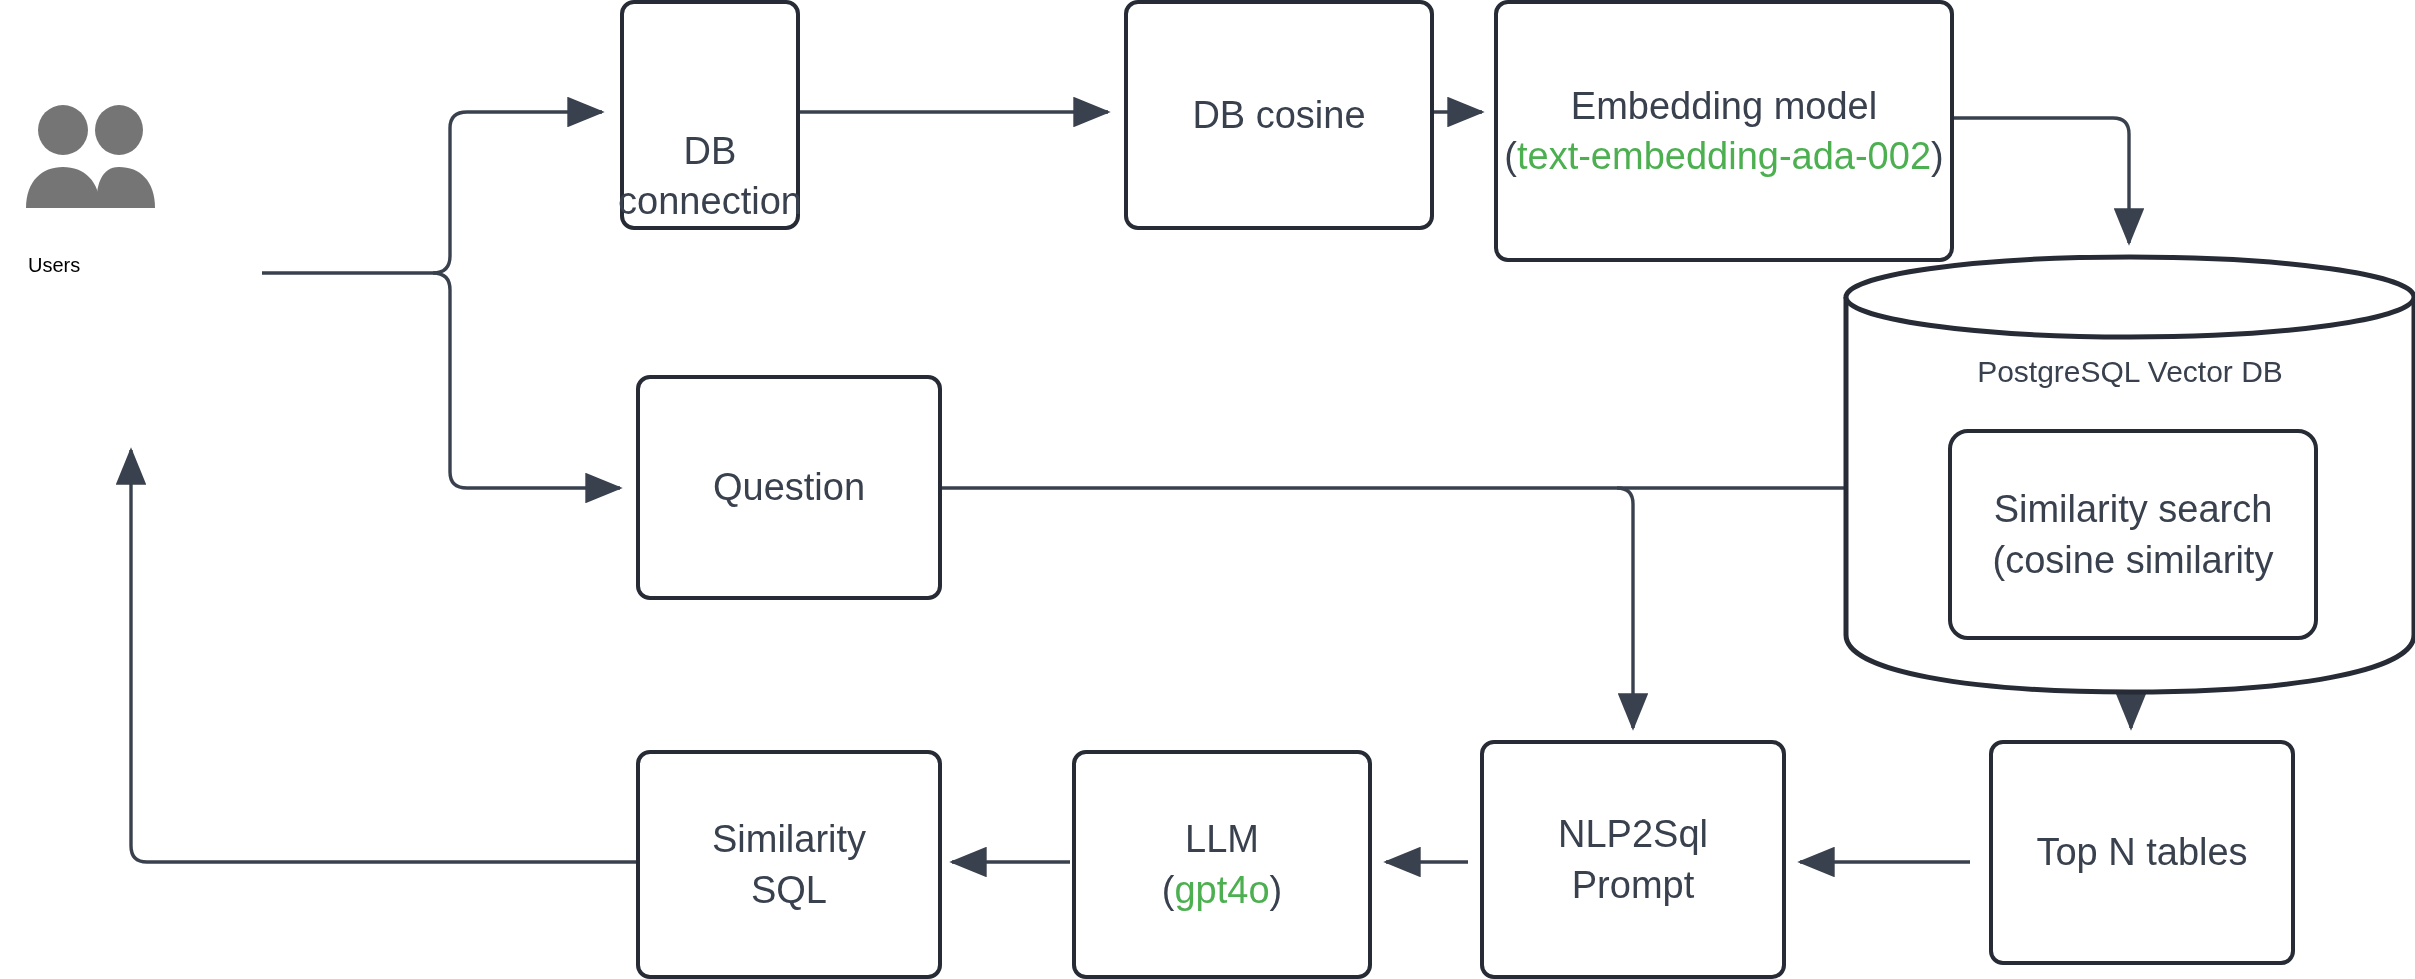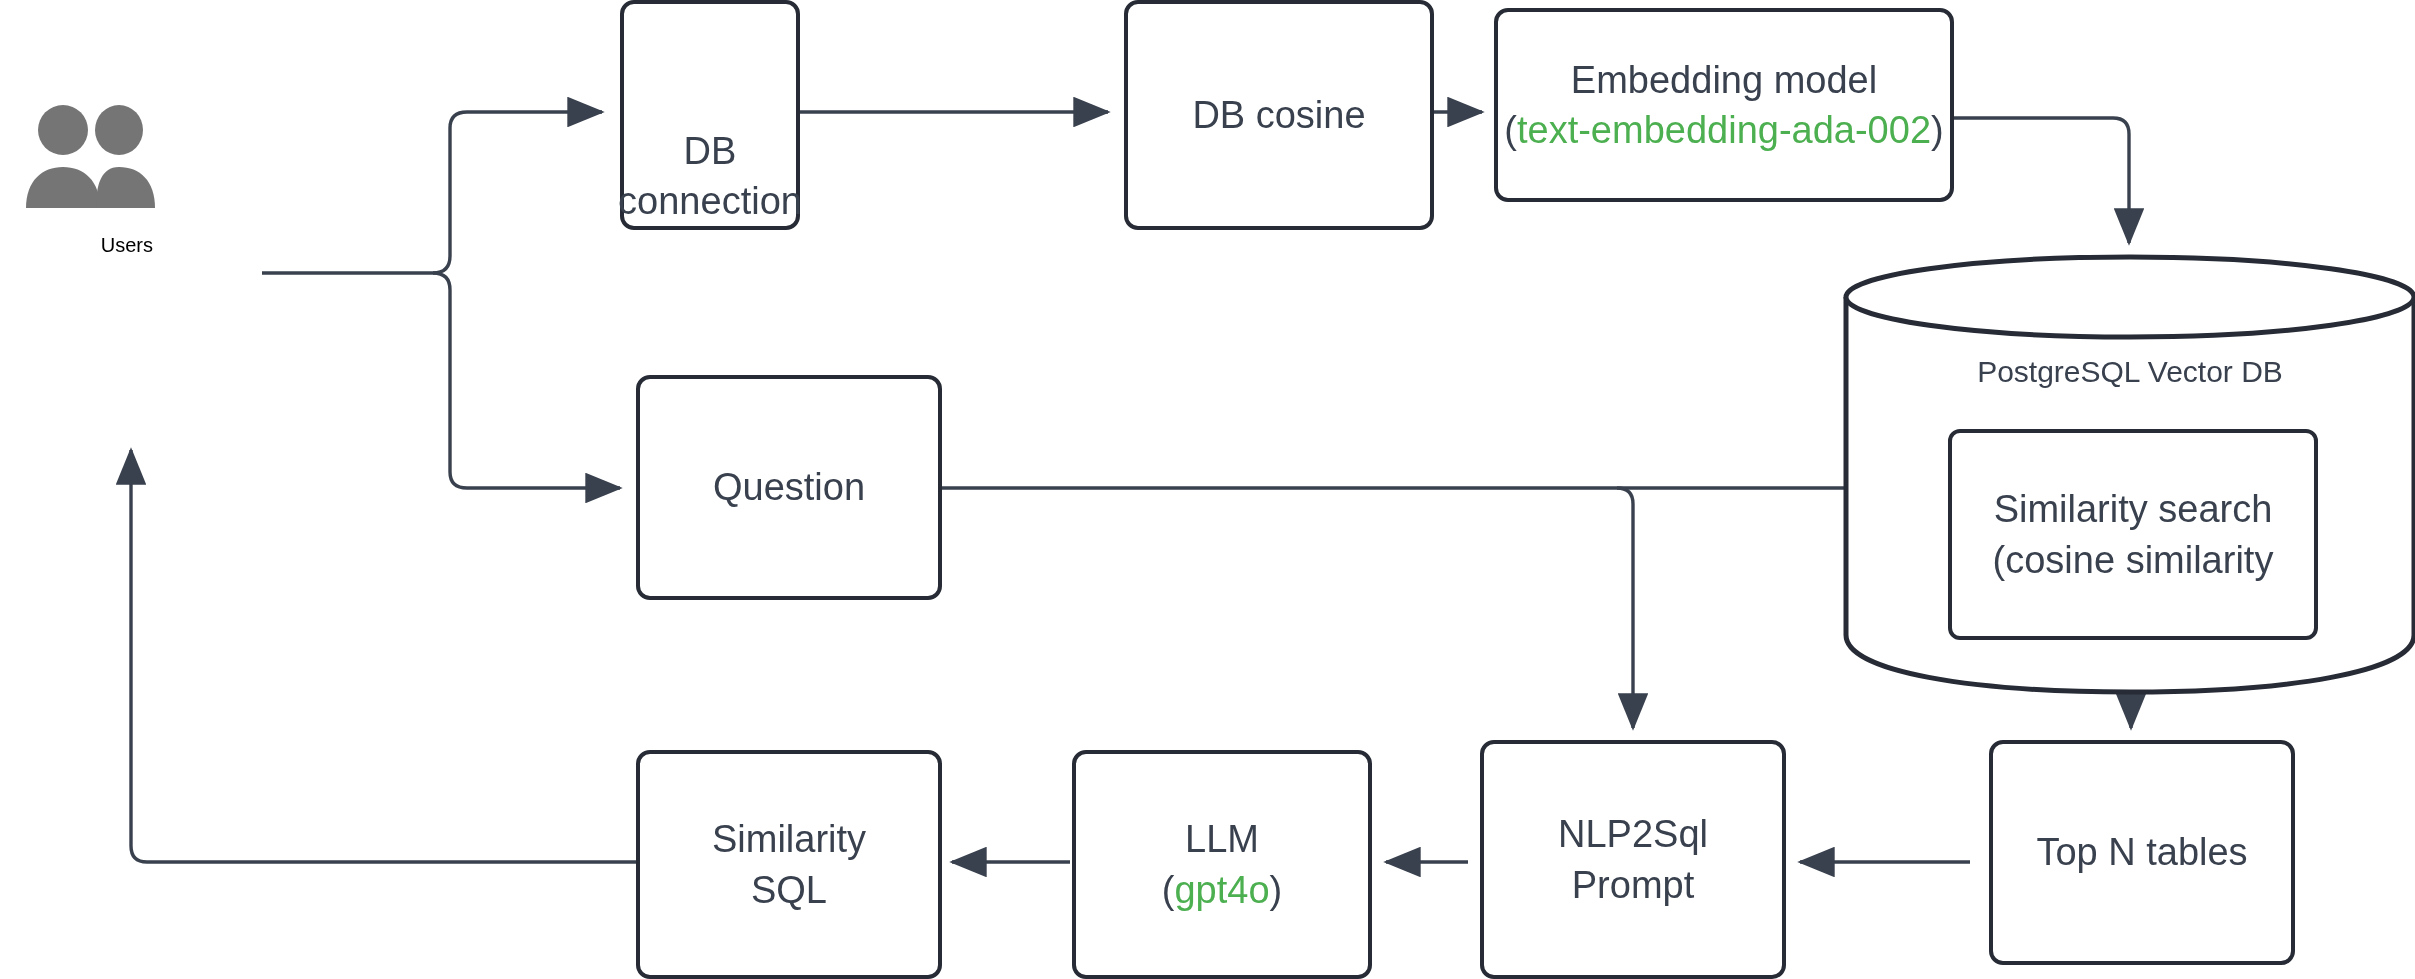--- a/index.html
+++ b/index.html
@@ -38,40 +38,41 @@
     font-size: 38px;
     line-height: 1.32;
     font-family: "Liberation Sans", sans-serif;
     z-index: 3;
   }
   .node-box .accent {
     color: #4CAF50;
   }
   .inner-box {
     border-width: 4px;
-    border-radius: 12px;
+    border-radius: 20px;
     justify-content: center;
   }
   .cyl-label {
     position: absolute;
     color: #39414E;
     font-size: 30px;
     font-family: "Liberation Sans", sans-serif;
     text-align: center;
     z-index: 3;
     white-space: nowrap;
   }
   .users-label {
     position: absolute;
     color: #000000;
     font-size: 20px;
     font-family: "Liberation Sans", sans-serif;
-    text-align: right;
+    text-align: left;
     z-index: 3;
     white-space: nowrap;
+    margin-top: 20px;
   }
   #users-icon {
     position: absolute;
     left: 18px;
     top: 105px;
     width: 145px;
     height: 105px;
     z-index: 3;
   }
 </style>
@@ -133,21 +134,21 @@
     <div>
       <div>DB</div>
       <div>connection</div>
     </div>
   </div>
 
   <div class="node-box" style="left:1124px; top:0px; width:310px; height:230px;">
     <div>DB cosine</div>
   </div>
 
-  <div class="node-box" style="left:1494px; top:8px; width:460px; height:194px;">
+  <div class="node-box" style="left:1494px; top:0px; width:460px; height:262px;">
     <div>
       <div>Embedding model</div>
       <div><span>(</span><span class="accent">text-embedding-ada-002</span><span>)</span></div>
     </div>
   </div>
 
   <div class="node-box" style="left:636px; top:375px; width:306px; height:225px;">
     <div>Question</div>
   </div>
 

